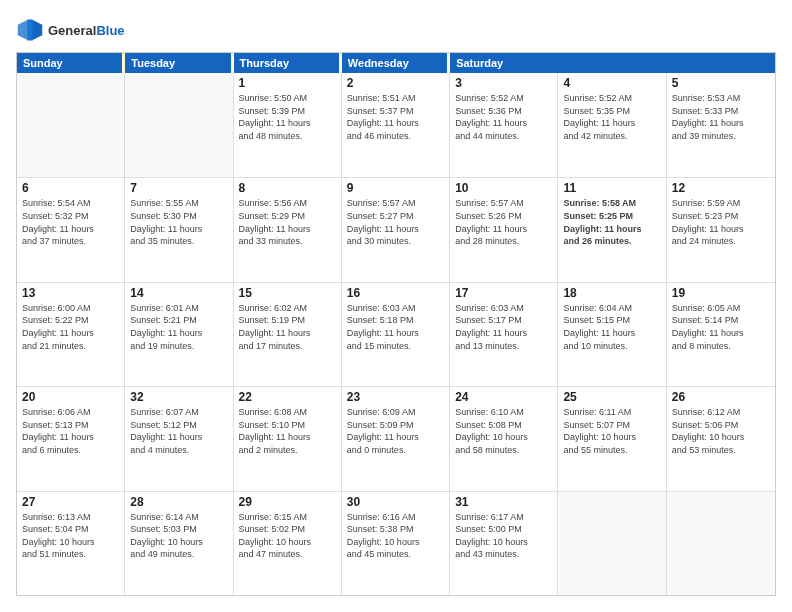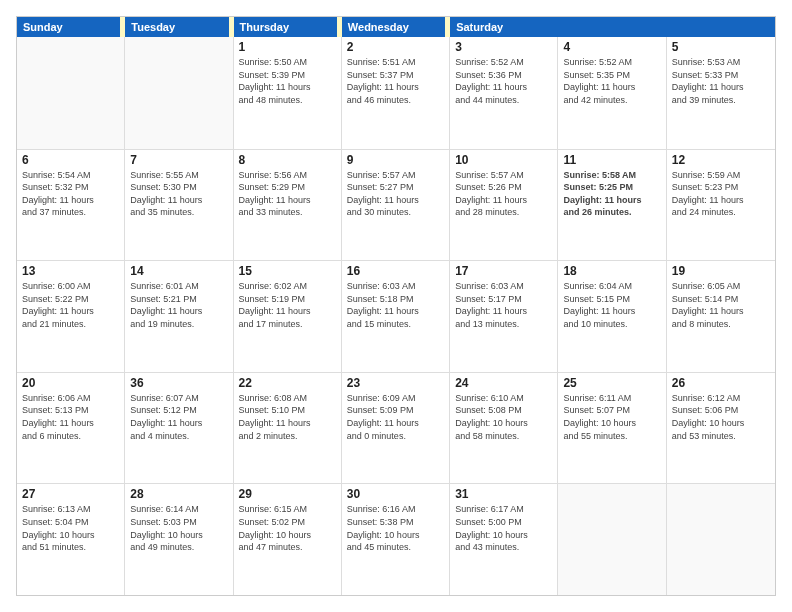--- a/index.html
+++ b/index.html
@@ -53,21 +53,21 @@
     .cal-header {
       display: grid;
       grid-template-columns: repeat(7, 1fr);
       background: #1565c0;
     }
     .cal-header-cell {
       color: #fff;
       font-size: 11px;
       font-weight: bold;
       padding: 4px 6px;
-      border-right: 5px solid #fef9c3;
+      border-right: 3px solid #fef9c3;
       text-align: left;
     }
     .cal-header-cell:last-child { border-right: none; }
     .cal-body {
       flex: 1;
       display: grid;
       grid-template-rows: repeat(5, 1fr);
     }
     .cal-row {
       display: grid;
@@ -94,20 +94,37 @@
     .cell-info {
       font-size: 9px;
       line-height: 1.4;
       color: #444;
     }
   </style>
 </head>
 <body>
 
 <div class="page">
+  <div class="header">
+    <div class="logo">
+      <svg class="logo-icon" viewBox="0 0 32 32">
+        <rect x="0" y="0" width="32" height="32" rx="3" fill="white"></rect>
+        <polygon points="18,4 30,10 30,22 18,28" fill="#1565c0"></polygon>
+        <polygon points="14,4 2,10 2,22 14,28" fill="#4a90d9"></polygon>
+        <rect x="13" y="4" width="6" height="24" fill="#1976d2"></rect>
+      </svg>
+      <div>
+        <div style="font-size:13px;font-weight:bold;color:#333;">General<span style="color:#1565c0;">Blue</span></div>
+      </div>
+    </div>
+    <div class="title-area">
+      <div class="month-title"></div>
+      <div class="subtitle"></div>
+    </div>
+  </div>
 
   <div class="calendar">
     <div class="cal-header">
     <div class="cal-header-cell">Sunday</div>
         <div class="cal-header-cell">Tuesday</div>
         <div class="cal-header-cell">Thursday</div>
         <div class="cal-header-cell">Wednesday</div>
         <div class="cal-header-cell">Saturday</div>
       </div>
     <div class="cal-body">
@@ -254,21 +271,21 @@
         </div>
         <div class="cal-row">
           <div class="cal-cell">
             <div class="day-num">20</div>
             <div class="cell-info" style="white-space: pre-line;">Sunrise: 6:06 AM
 Sunset: 5:13 PM
 Daylight: 11 hours
 and 6 minutes.</div>
           </div>
           <div class="cal-cell">
-            <div class="day-num">36</div>
+            <div class="day-num">32</div>
             <div class="cell-info" style="white-space: pre-line;">Sunrise: 6:07 AM
 Sunset: 5:12 PM
 Daylight: 11 hours
 and 4 minutes.</div>
           </div>
           <div class="cal-cell">
             <div class="day-num">22</div>
             <div class="cell-info" style="white-space: pre-line;">Sunrise: 6:08 AM
 Sunset: 5:10 PM
 Daylight: 11 hours

